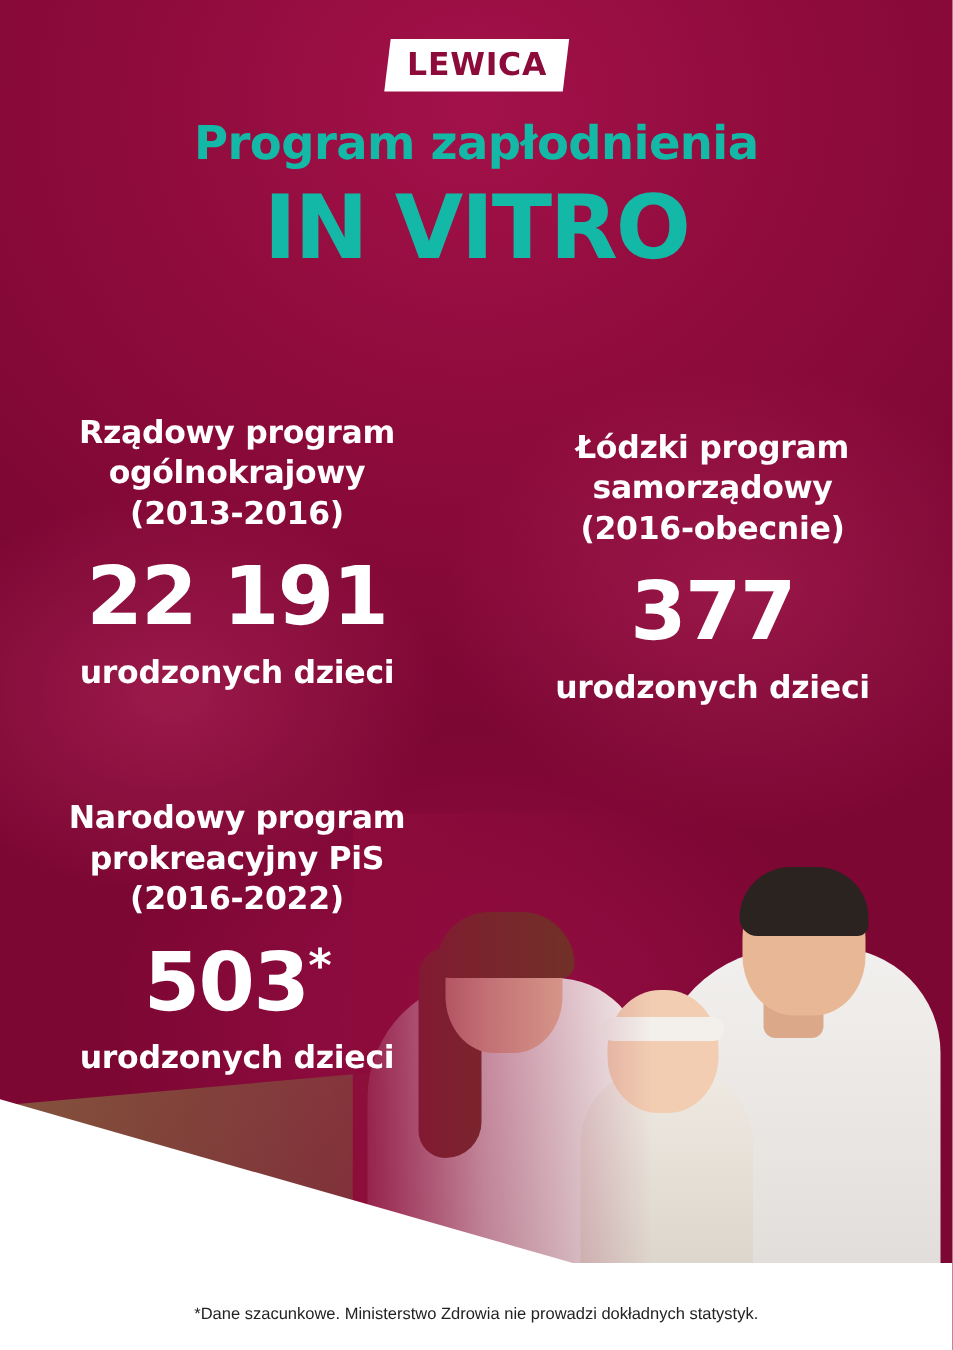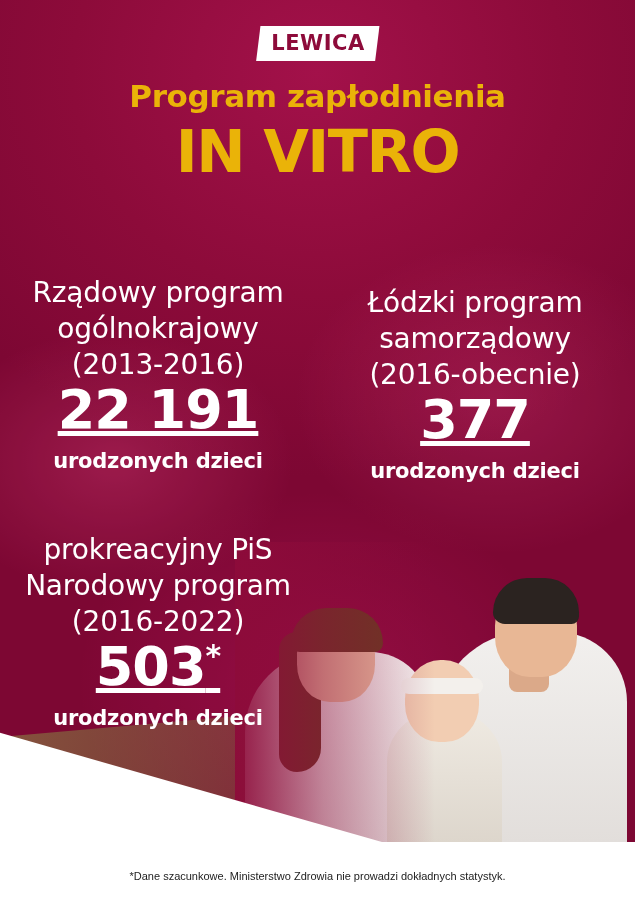--- a/index.html
+++ b/index.html
@@ -153,21 +153,21 @@
     font-size: 21px;
     letter-spacing: .5px;
     font-family: "DejaVu Sans", sans-serif;
   }
   
   .headline {
     position: absolute;
     top: 78px;
     left: 0; right: 0;
     text-align: center;
-    color: #eab308;
+    color: #14b8a6;
     font-family: "DejaVu Sans", sans-serif;
   }
   .headline .l1, .headline .l2 {
     font-weight: 700;
     font-size: 31px;
     line-height: 1.22;
     letter-spacing: -0.4px;
   }
   .headline .l3 {
     font-weight: 700;
@@ -178,31 +178,31 @@
   }
   
   .stats { position: absolute; inset: 0; }
   .stat {
     position: absolute;
     color: #ffffff;
     font-family: "DejaVu Sans", sans-serif;
     text-align: center;
   }
   .stat .title {
-    font-weight: 400;
-    font-size: 28px;
+    font-weight: 700;
+    font-size: 21px;
     line-height: 1.28;
     letter-spacing: -0.2px;
   }
   .stat .value {
     font-weight: 700;
     font-size: 54px;
     line-height: 1.05;
     letter-spacing: -1px;
-    text-decoration: underline;
+    margin-top: 14px;
   }
   .stat .value .star {
     font-size: 30px;
     vertical-align: super;
     line-height: 1;
   }
   .stat .caption {
     font-weight: 700;
     font-size: 21px;
     margin-top: 10px;
@@ -281,22 +281,22 @@
         <div>(2016-obecnie)</div>
       </div>
       <div class="value">
         <span>377</span><span class="star"></span>
       </div>
       <div class="caption">urodzonych dzieci</div>
     </div>
 
     <div class="stat stat-pis">
       <div class="title">
+        <div>Narodowy program</div>
         <div>prokreacyjny PiS</div>
-        <div>Narodowy program</div>
         <div>(2016-2022)</div>
       </div>
       <div class="value">
         <span>503</span><span class="star">*</span>
       </div>
       <div class="caption">urodzonych dzieci</div>
     </div>
 
   </div>
 

